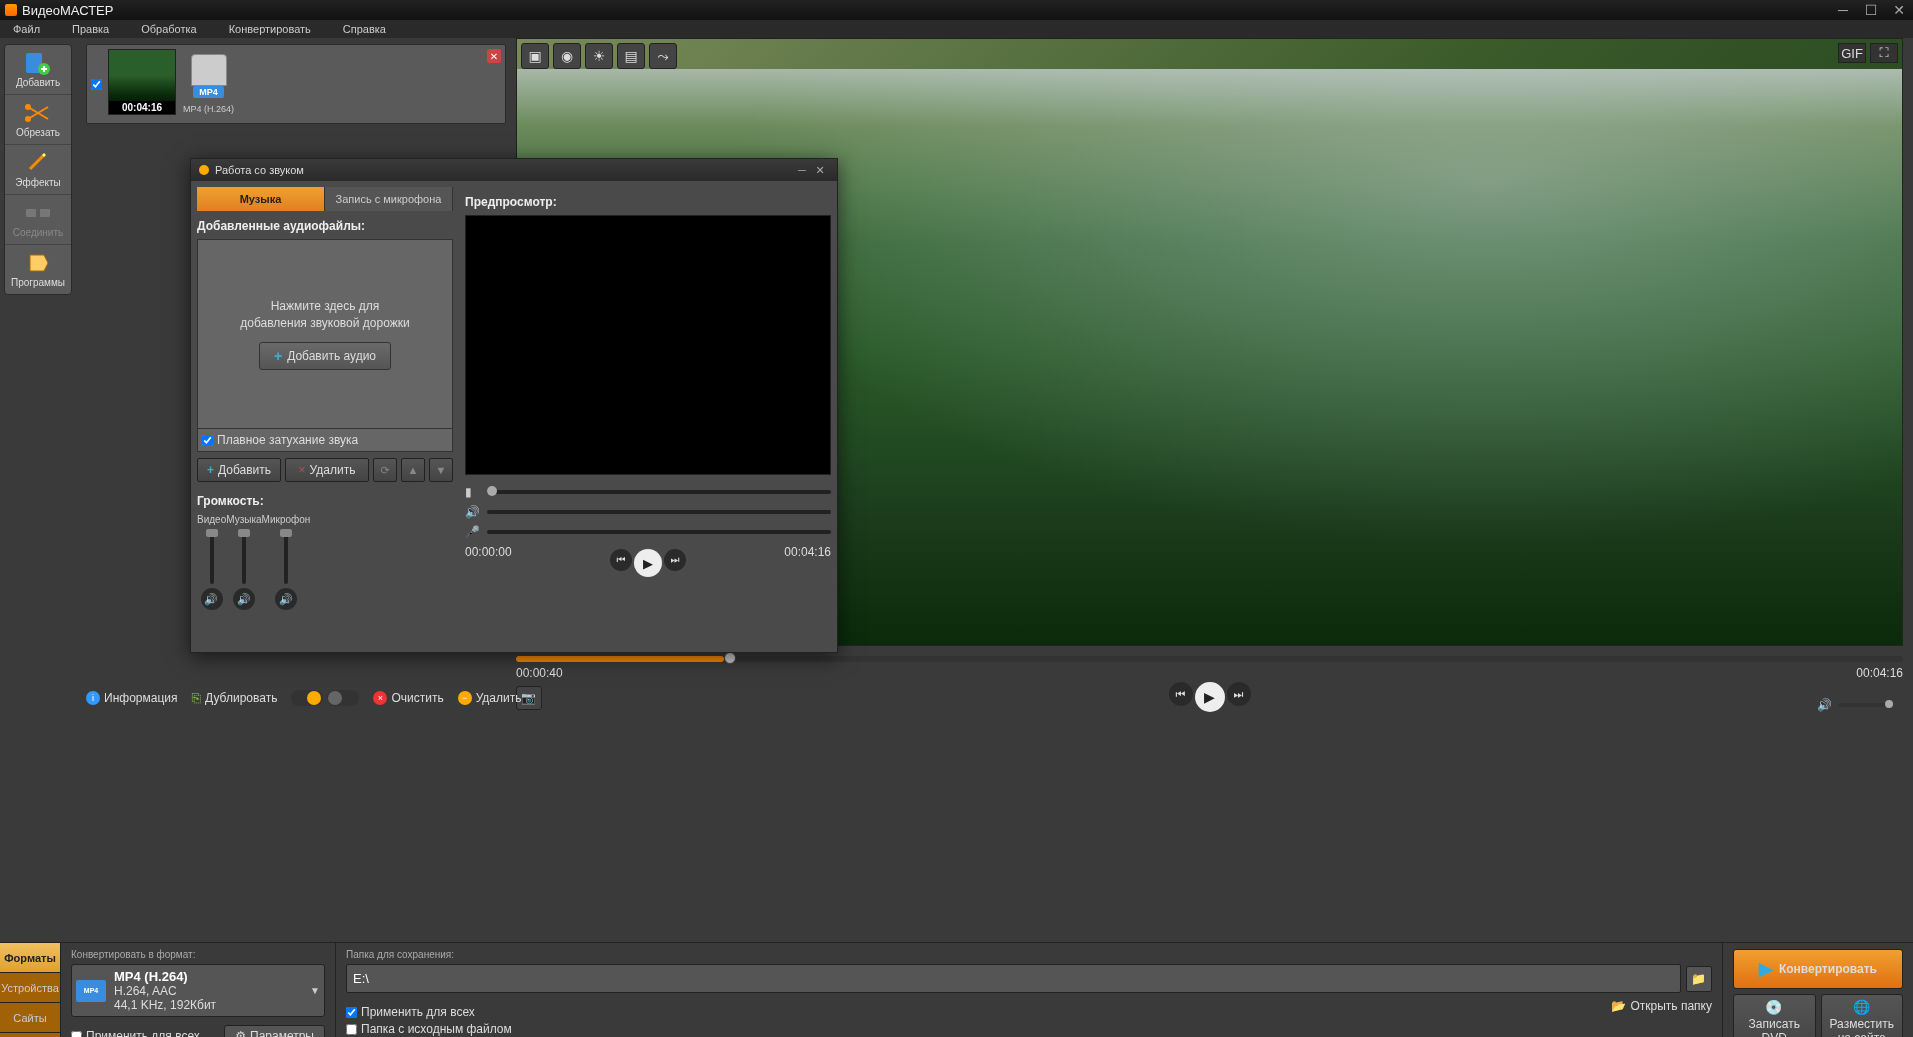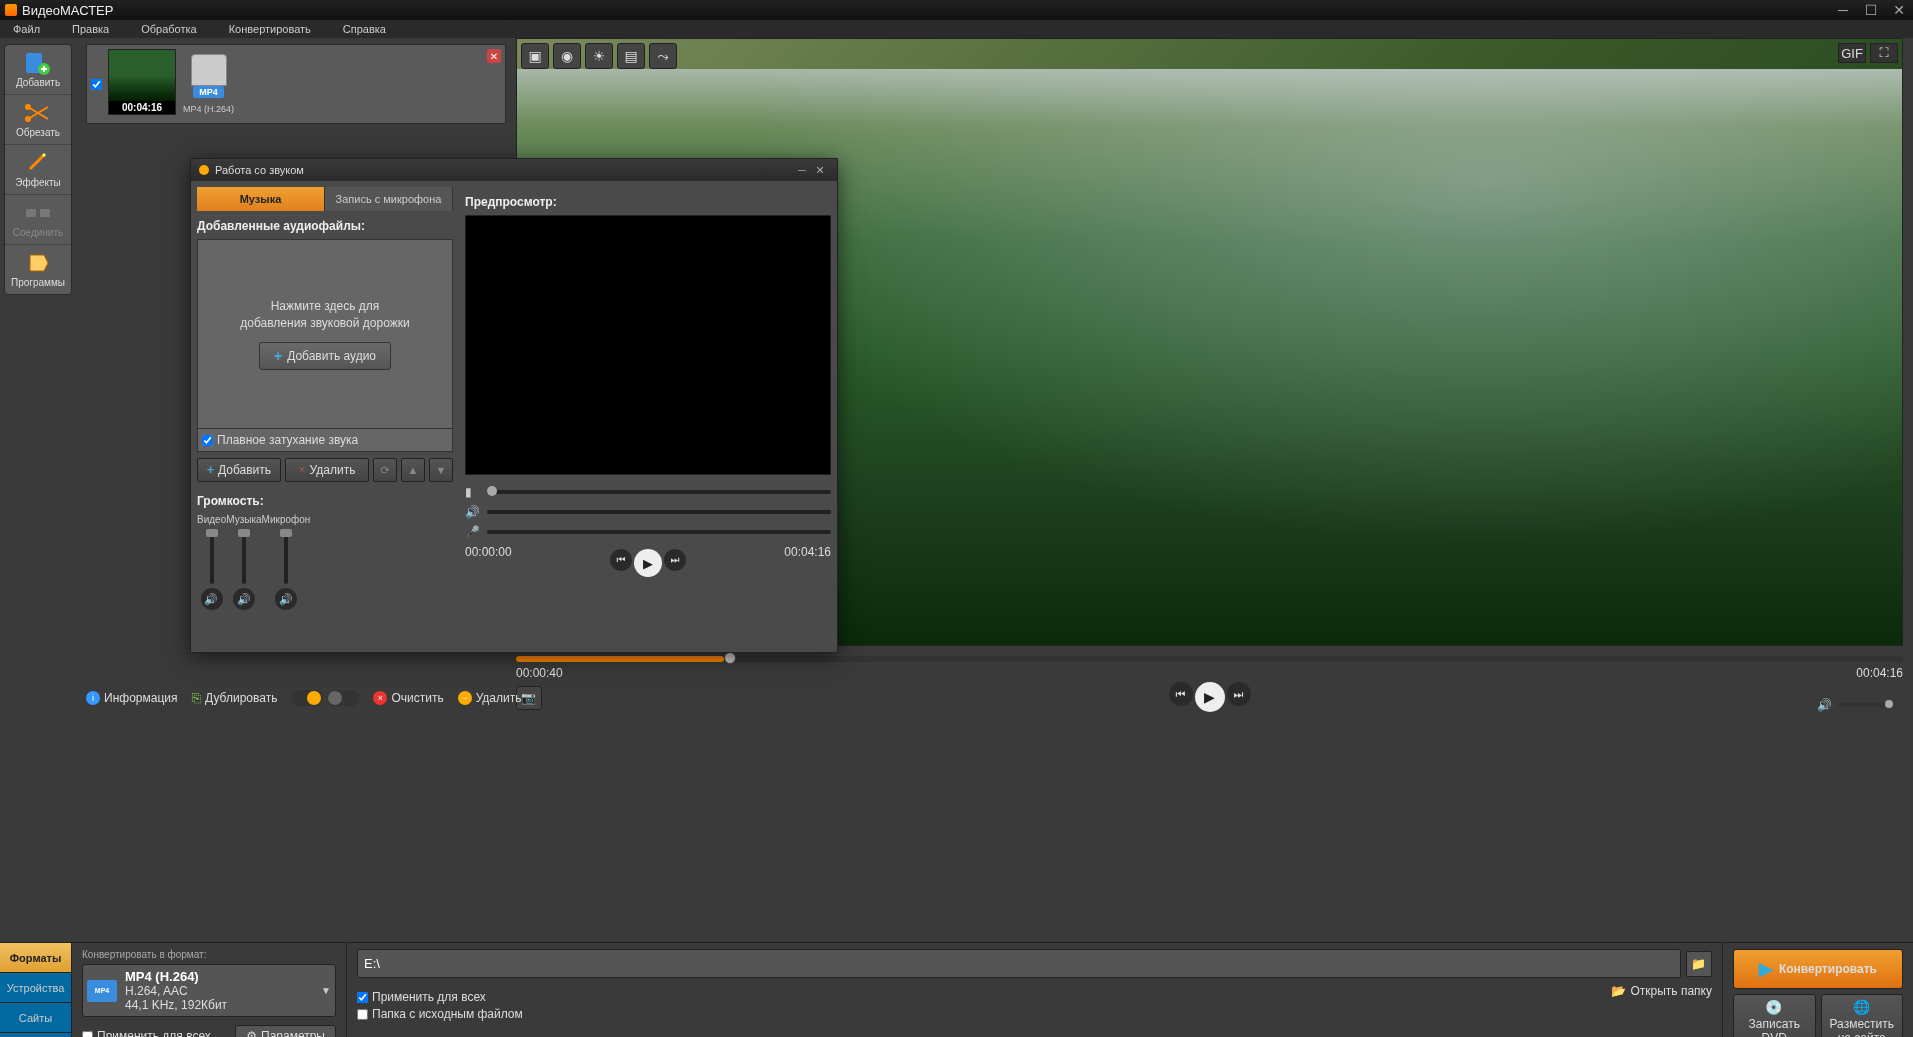--- a/index.html
+++ b/index.html
@@ -129,21 +129,21 @@
   .ico-dup { color: #8c4; }
   .ico-clear { background: #e33; color: #fff; }
   .ico-del { background: #fa0; color: #fff; }
   .toggle-pair { display: flex; gap: 4px; }
   .toggle { width: 32px; height: 16px; background: #333; border-radius: 8px; position: relative; }
   .toggle.on::after { content: ""; position: absolute; left: 16px; top: 1px; width: 14px; height: 14px; background: #fa0; border-radius: 50%; }
   .toggle::after { content: ""; position: absolute; left: 1px; top: 1px; width: 14px; height: 14px; background: #666; border-radius: 50%; }
   
   
   .bottom-panel { position: absolute; left: 0; right: 0; bottom: 0; height: 95px; background: #3a3a3a; border-top: 1px solid #222; display: flex; }
-  .bottom-tabs { width: 72px; background: #0369a1; border-right: 1px solid #222; }
+  .bottom-tabs { width: 61px; background: #a16207; border-right: 1px solid #222; }
   .btab { height: 30px; display: flex; align-items: center; justify-content: center; font-size: 11px; color: #ccc; border-bottom: 1px solid #222; cursor: pointer; }
   .btab.active { background: linear-gradient(#f0c060, #e0a030); color: #222; font-weight: bold; }
   
   .format-section { width: 275px; padding: 6px 10px; border-right: 1px solid #222; }
   .sect-label { font-size: 10px; color: #aaa; margin-bottom: 4px; }
   .format-select { display: flex; align-items: center; background: #555; border: 1px solid #222; padding: 4px; border-radius: 3px; cursor: pointer; }
   .format-select .fmt-icon { width: 30px; height: 22px; background: #3a8dde; border-radius: 2px; margin-right: 8px; display: flex; align-items: center; justify-content: center; font-size: 7px; color: #fff; font-weight: bold; }
   .format-select .fmt-info { flex: 1; }
   .format-select .fmt-name { font-size: 13px; color: #fff; font-weight: bold; }
   .format-select .fmt-det { font-size: 10px; color: #ccc; }
@@ -426,20 +426,21 @@
           <input type="checkbox" style="">
           <span>Применить для всех</span>
         </div>
       <div class="params-btn">
           <span>⚙</span>
           <span>Параметры</span>
         </div>
     </div>
   </div>
   <div class="folder-section">
+    <div class="sect-label">Папка для сохранения:</div>
     <div class="folder-input">
       <input type="text" value="E:\" style="">
       <div class="folder-browse">📁</div>
     </div>
     <div style="display:flex; justify-content:space-between; align-items:flex-start; margin-top:6px;">
       <div class="folder-chks">
         <div class="fchk">
             <input type="checkbox" checked="" style="">
             <span>Применить для всех</span>
           </div>

